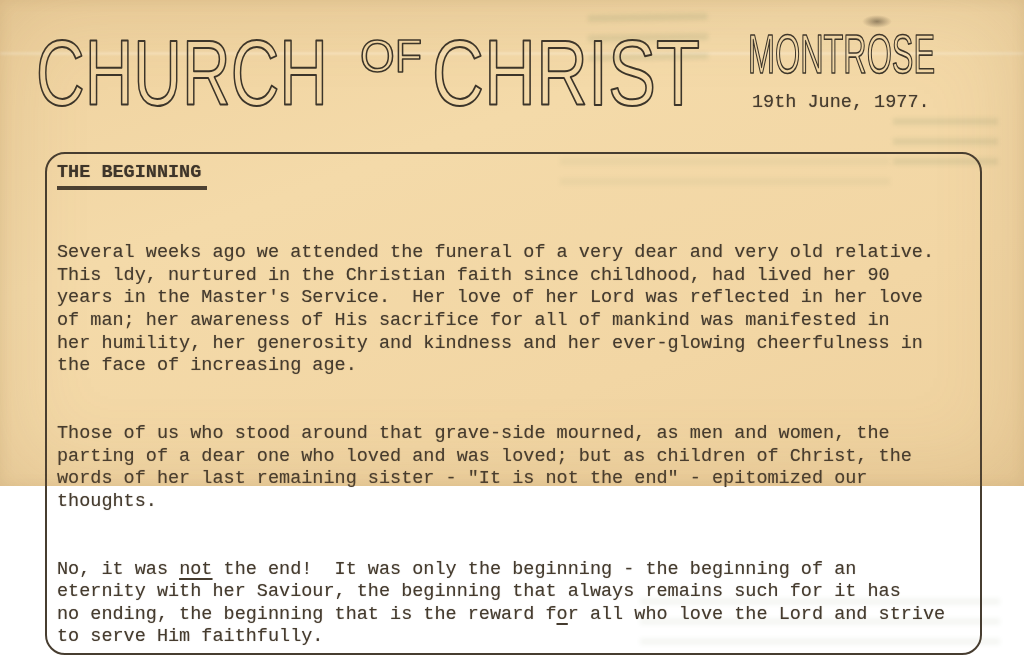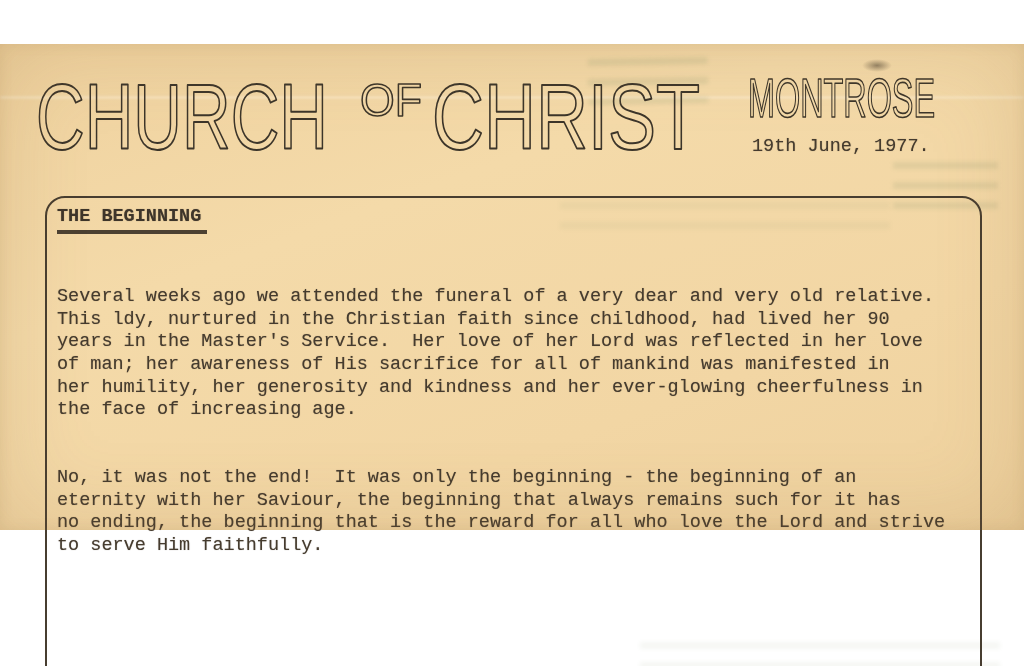--- a/index.html
+++ b/index.html
@@ -1,19 +1,19 @@
 <!DOCTYPE html>
 <html><head>
 <meta charset="utf-8">
 <style>
   html,body{margin:0;padding:0;}
   body{width:1024px;height:666px;overflow:hidden;
        font-family:"Liberation Mono",monospace;}
   .page{position:absolute;inset:0;width:1024px;height:486px;
-        background:linear-gradient(160deg,#efd29f 0%,#f4daa9 35%,#f2d6a4 70%,#eed19e 100%);margin-top:44px;}
+        background:linear-gradient(160deg,#efd29f 0%,#f4daa9 35%,#f2d6a4 70%,#eed19e 100%);}
   .vignette{position:absolute;inset:0;pointer-events:none;
         box-shadow:inset 0 0 90px rgba(150,110,60,.20), inset 0 0 14px rgba(150,110,60,.14);}
   .crease{position:absolute;left:0;top:52px;width:100%;height:3px;
         background:rgba(255,246,226,.35);filter:blur(1px);}
   
   .bleed{position:absolute;filter:blur(2px);
         background:repeating-linear-gradient(180deg,
           rgba(128,146,104,.40) 0px, rgba(128,146,104,.40) 7px,
           rgba(0,0,0,0) 7px, rgba(0,0,0,0) 20px);}
   .bleed1{left:588px;top:14px;width:120px;height:46px;opacity:.42;transform:rotate(-1deg);}
@@ -39,21 +39,21 @@
   .article-box{position:absolute;left:45px;top:152px;width:937px;height:503px;
         box-sizing:border-box;border:2px solid #473d30;border-radius:20px;
         padding:8px 4px 0 10px;overflow:hidden;}
   .article-heading{display:inline-block;margin:0 0 7px 0;
         font:bold 18.5px/22px "Liberation Mono",monospace;color:#3e352a;
         border-bottom:4px solid rgba(62,52,40,.92);padding:0 6px 2px 0;
         text-shadow:0 0 1px rgba(62,52,40,.5);}
   .body-text{font:18.5px/22.6px "Liberation Mono",monospace;color:#453b2e;
         white-space:pre-wrap;text-shadow:0 0 1px rgba(68,58,45,.45);width:912px;}
   .para{margin:0;}
-  .u{text-decoration-thickness:2px;text-underline-offset:4px;}
+  .u{text-decoration:underline;text-decoration-thickness:2px;text-underline-offset:4px;}
 </style>
 </head>
 <body>
 
 <div class="page">
 
   <div class="crease"></div>
   <div class="bleed bleed1"></div>
   <div class="bleed bleed2"></div>
   <div class="bleed bleed3"></div>
@@ -72,20 +72,24 @@
 
   <section class="article-box">
     <h2 class="article-heading">THE BEGINNING</h2>
     <div class="body-text">
       <div class="para">Several weeks ago we attended the funeral of a very dear and very old relative.
 This ldy, nurtured in the Christian faith since childhood, had lived her 90
 years in the Master's Service.  Her love of her Lord was reflected in her love
 of man; her awareness of His sacrifice for all of mankind was manifested in
 her humility, her generosity and kindness and her ever-glowing cheerfulness in
 the face of increasing age.</div>
+      <div class="para">Those of us who stood around that grave-side mourned, as men and women, the
+parting of a dear one who loved and was loved; but as children of Christ, the
+words of her last remaining sister - "It is not the end" - epitomized our
+thoughts.</div>
       <div class="para"><span>No, it was </span><span class="u">not</span><span> the end!  It was only the beginning - the beginning of an
 eternity with her Saviour, the beginning that always remains such for it has
 no ending, the beginning that is the reward f</span><span class="u">o</span><span>r all who love the Lord and strive
 to serve Him faithfully.</span></div>
       
       
       
     </div>
   </section>
 

